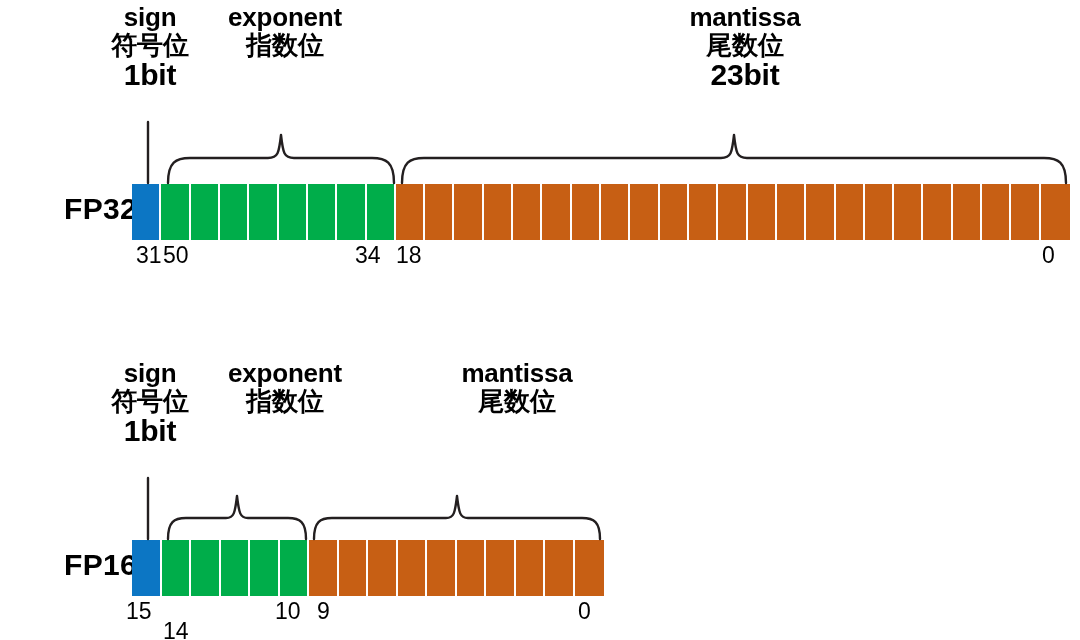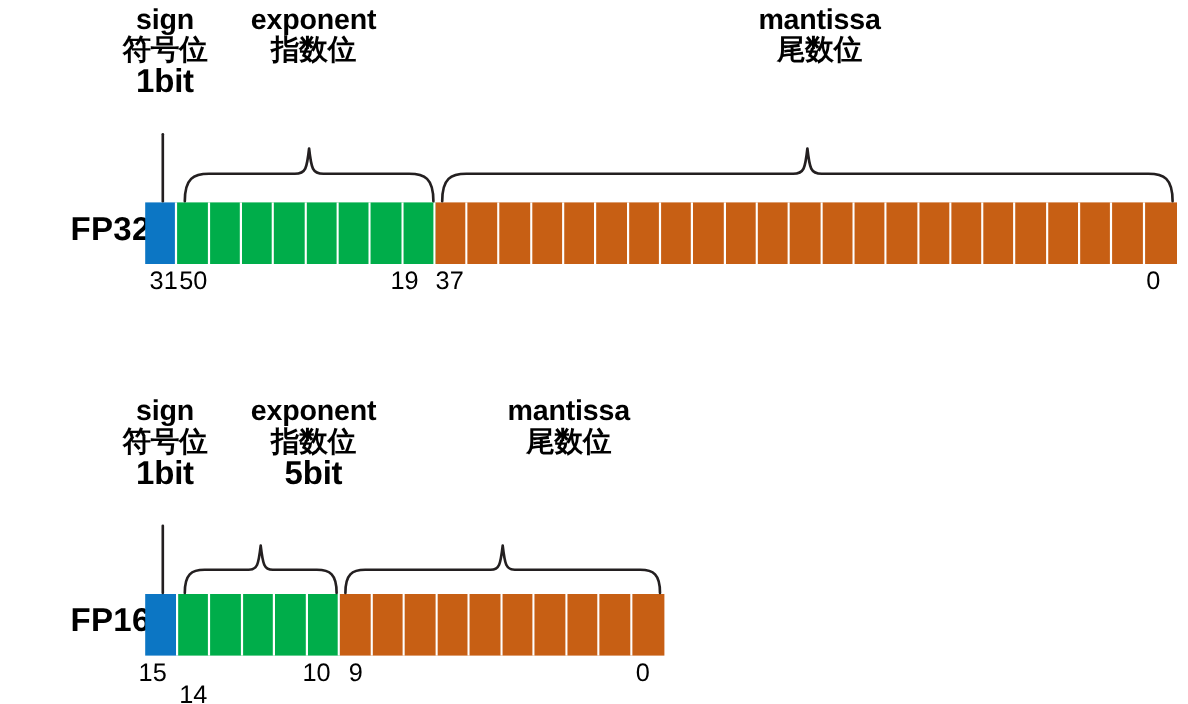--- a/index.html
+++ b/index.html
@@ -73,20 +73,21 @@
   </div>
 
   <div class="grp-label" style="left:205px;top:4px;width:160px;">
     <span class="ln en">exponent</span>
     <span class="ln cn">指数位</span>
   </div>
 
   <div class="grp-label" style="left:655px;top:4px;width:180px;">
     <span class="ln en">mantissa</span>
     <span class="ln cn">尾数位</span>
+    <span class="ln bits">23bit</span>
   </div>
 
   <div class="fmt-label" style="left:16px;top:192px;">FP32</div>
 
   <div class="bar" id="fp32-bar" style="left:132px;top:184px;width:938px;height:56px;">
       <div class="cell c-sign" style="width: 3.125%;"></div>
       <div class="cell c-exp" style="width: 3.125%;"></div>
       <div class="cell c-exp" style="width: 3.125%;"></div>
       <div class="cell c-exp" style="width: 3.125%;"></div>
       <div class="cell c-exp" style="width: 3.125%;"></div>
@@ -114,34 +115,33 @@
       <div class="cell c-man" style="width: 3.125%;"></div>
       <div class="cell c-man" style="width: 3.125%;"></div>
       <div class="cell c-man" style="width: 3.125%;"></div>
       <div class="cell c-man" style="width: 3.125%;"></div>
       <div class="cell c-man" style="width: 3.125%;"></div>
       <div class="cell c-man" style="width: 3.125%;"></div>
     </div>
 
   <div class="bit-num" style="left:136px;top:244px;">31</div>
   <div class="bit-num" style="left:163px;top:244px;">50</div>
-  <div class="bit-num" style="left:355px;top:244px;">19</div>
-  <div class="bit-num" style="left:396px;top:244px;">37</div>
+  <div class="bit-num" style="left:355px;top:244px;">34</div>
+  <div class="bit-num" style="left:396px;top:244px;">18</div>
   <div class="bit-num" style="left:1042px;top:244px;">0</div>
 
   <div class="grp-label" style="left:103px;top:360px;width:94px;">
     <span class="ln en">sign</span>
     <span class="ln cn">符号位</span>
     <span class="ln bits">1bit</span>
   </div>
 
   <div class="grp-label" style="left:205px;top:360px;width:160px;">
     <span class="ln en">exponent</span>
     <span class="ln cn">指数位</span>
-    <span class="ln bits">5bit</span>
   </div>
 
   <div class="grp-label" style="left:427px;top:360px;width:180px;">
     <span class="ln en">mantissa</span>
     <span class="ln cn">尾数位</span>
   </div>
 
   <div class="fmt-label" style="left:16px;top:548px;">FP16</div>
 
   <div class="bar" id="fp16-bar" style="left:132px;top:540px;width:472px;height:56px;">

